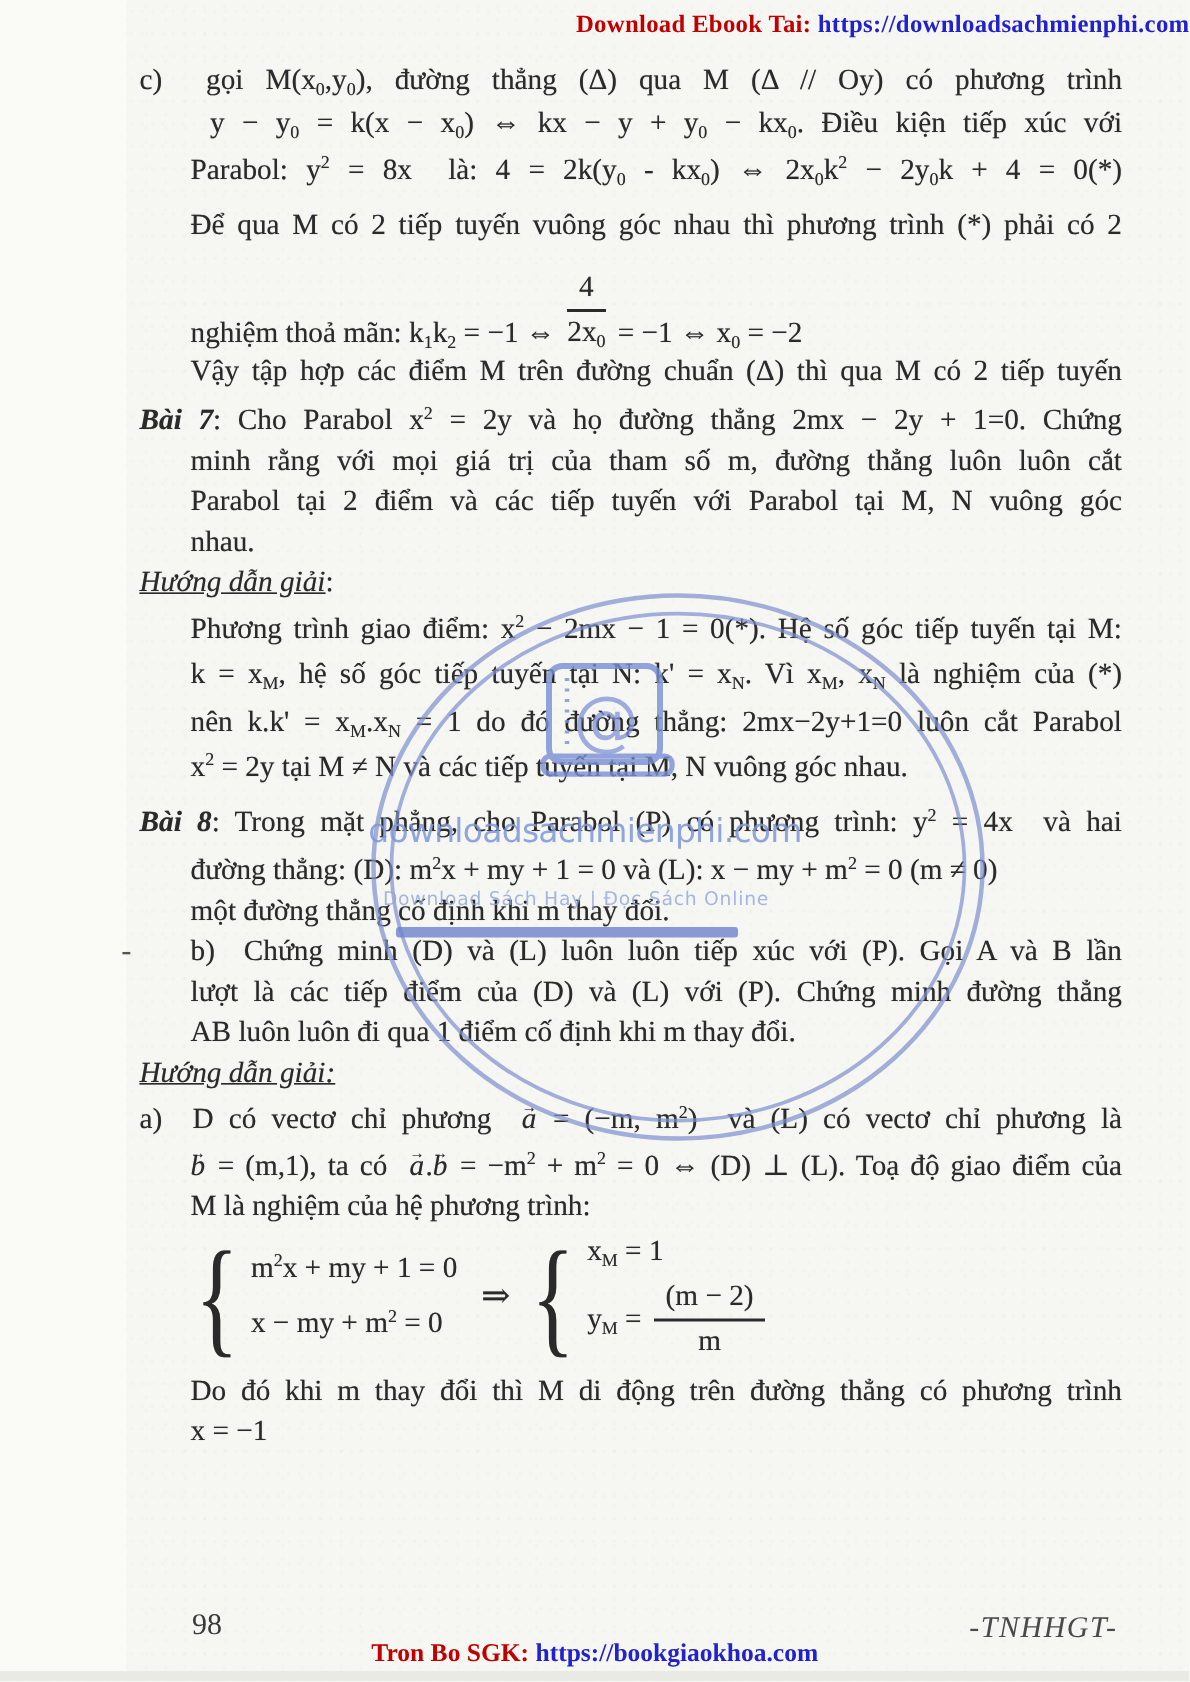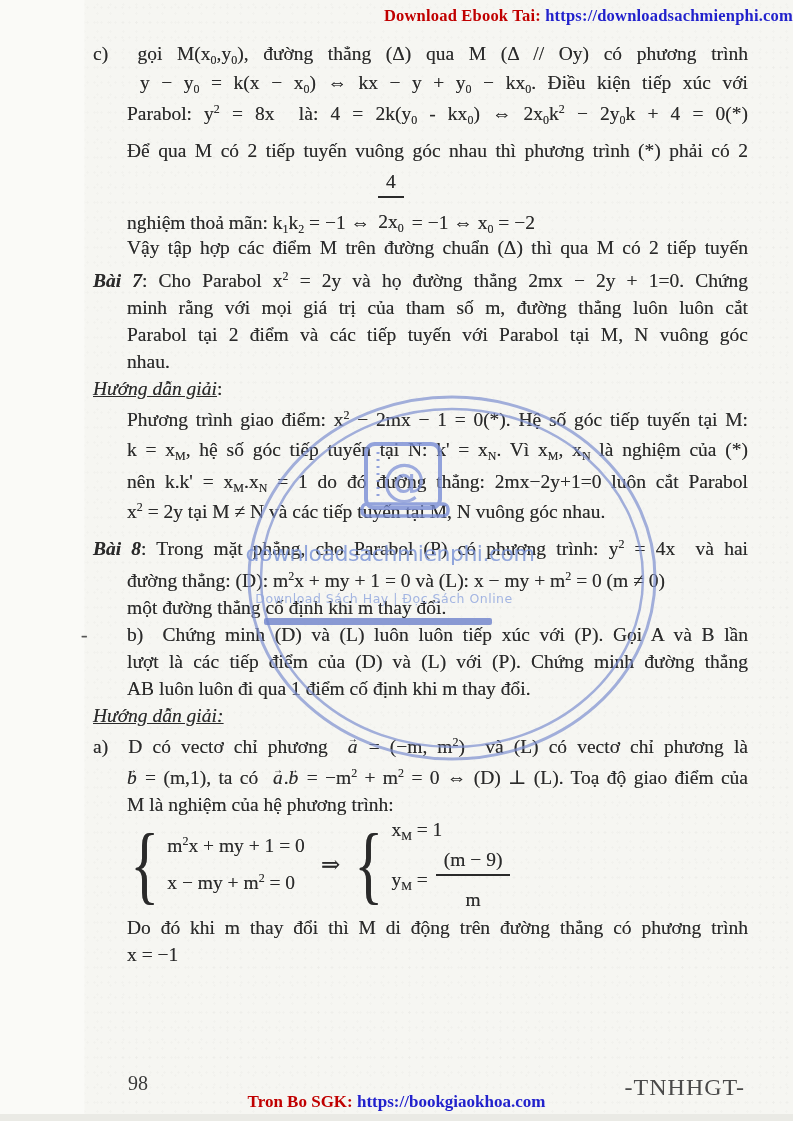--- a/index.html
+++ b/index.html
@@ -13,21 +13,21 @@
           radial-gradient(circle, rgba(60,60,60,0.022) 1px, transparent 1.2px);
         background-size:100% 100%, 13px 9px, 7px 15px;}
   .bottom-edge{position:absolute;left:0;right:0;bottom:0;height:7px;background:#eaeae5;}
 
   
   .scan-header{position:absolute;top:6px;left:0;width:100%;text-align:right;
         font-weight:bold;font-size:16.5px;letter-spacing:0.2px;}
   .hdr-red{color:#c00000;}
   .hdr-link{color:#2222cc;}
   .page-number{position:absolute;left:88px;top:1072px;font-size:20px;color:#3a3a3a;margin-left:40px;}
-  .brand-mark{position:absolute;right:48px;top:1074px;font-size:24px;
+  .brand-mark{position:absolute;right:48px;top:1074px;font-size:20px;font-style:italic;
         color:#4a4a4a;letter-spacing:1px;}
   .scan-footer{position:absolute;top:1092px;left:0;width:100%;text-align:center;
         font-weight:bold;font-size:17px;}
   .ftr-red{color:#c00000;}
   .ftr-link{color:#2222cc;}
 
   
   .body-text{position:absolute;left:90px;top:40px;width:658px;
         font-size:19.5px;color:#2a2a2a;
         text-shadow:0 0 0.5px rgba(45,45,45,0.55);}
@@ -39,21 +39,21 @@
   .margin-dash{position:absolute;left:-46px;top:0;color:#555;}
   sub{font-size:12px;line-height:0;vertical-align:-4px;}
   sup{font-size:12px;line-height:0;vertical-align:7px;}
   .vec{position:relative;font-style:italic;margin-right:1px;}
   .vec::before{content:"→";position:absolute;top:-11px;left:0;font-size:10px;letter-spacing:0;}
 
   
   .frac-line{margin-left:37px;height:58px;margin-top:12px;display:flex;align-items:flex-end;}
   .frac{display:inline-block;text-align:center;vertical-align:middle;margin:0 8px;}
   .frac .num{display:block;padding:0 8px 2px;border-bottom:2px solid #2a2a2a;line-height:24px;}
-  .frac .den{display:block;padding-top:12px;line-height:24px;}
+  .frac .den{display:block;padding-top:2px;line-height:24px;}
 
   
   .system-row{margin-left:34px;margin-top:0;height:92px;display:flex;align-items:center;}
   .brace{font-size:86px;font-weight:400;color:#2a2a2a;transform:scaleX(0.7);
         line-height:80px;margin-right:2px;}
   .eq-col{display:flex;flex-direction:column;justify-content:center;}
   .eq-col.left div{line-height:37px;}
   .implies{font-size:23px;margin:0 8px 0 16px;}
   .eq-col.right .r1{line-height:28px;margin-bottom:4px;}
   .eq-col.right .r2{display:flex;align-items:center;line-height:24px;}
@@ -116,21 +116,21 @@
         <div>m<sup>2</sup>x + my + 1 = 0</div>
         <div>x − my + m<sup>2</sup> = 0</div>
       </div>
       <span class="implies">⇒</span>
       <span class="brace">{</span>
       <div class="eq-col right">
         <div class="r1">x<sub>M</sub> = 1</div>
         <div class="r2">
           <span>y<sub>M</sub> =</span>
           <span class="frac">
-            <span class="num">(m − 9)</span>
+            <span class="num">(m − 2)</span>
             <span class="den">m</span>
           </span>
         </div>
       </div>
     </div>
 
     <div>
         <div class="ln i1 j" style="margin-top: 4px;">Do đó khi m thay đổi thì M di động trên đường thẳng có phương trình</div>
         <div class="ln i1">x = −1</div>
       </div>

